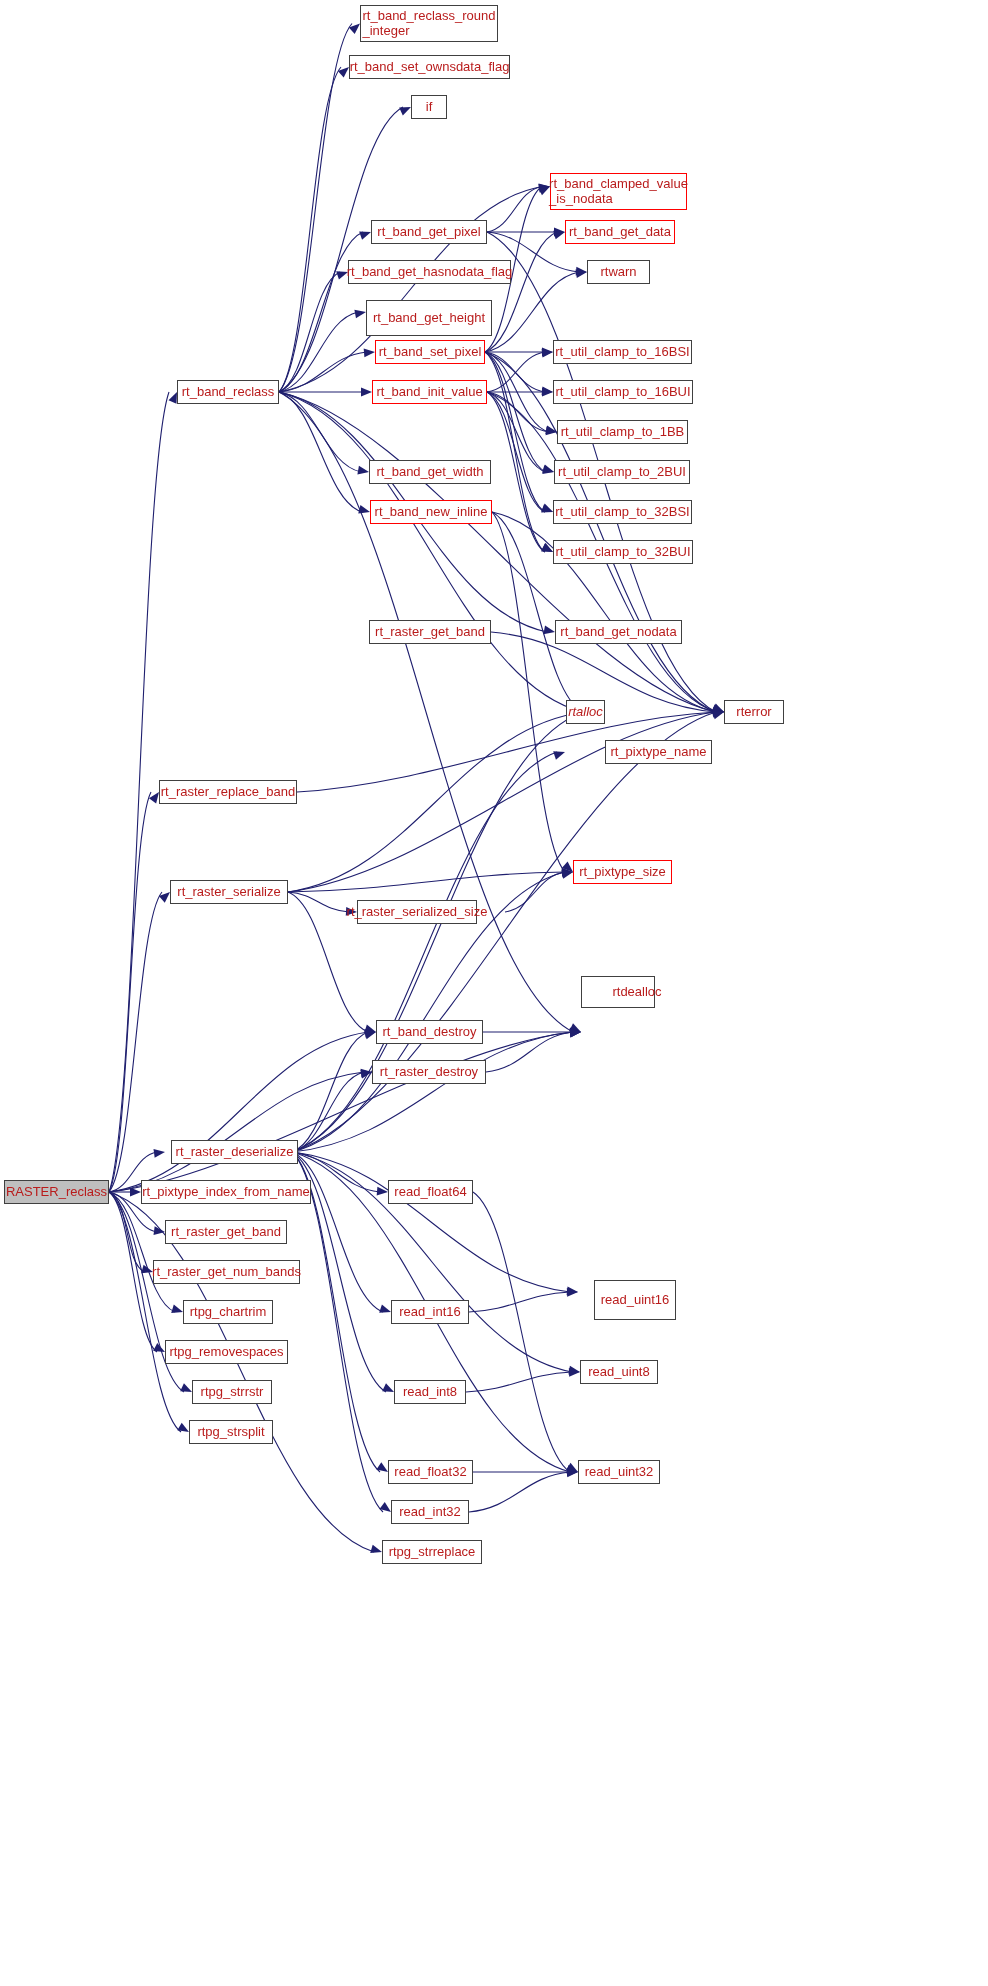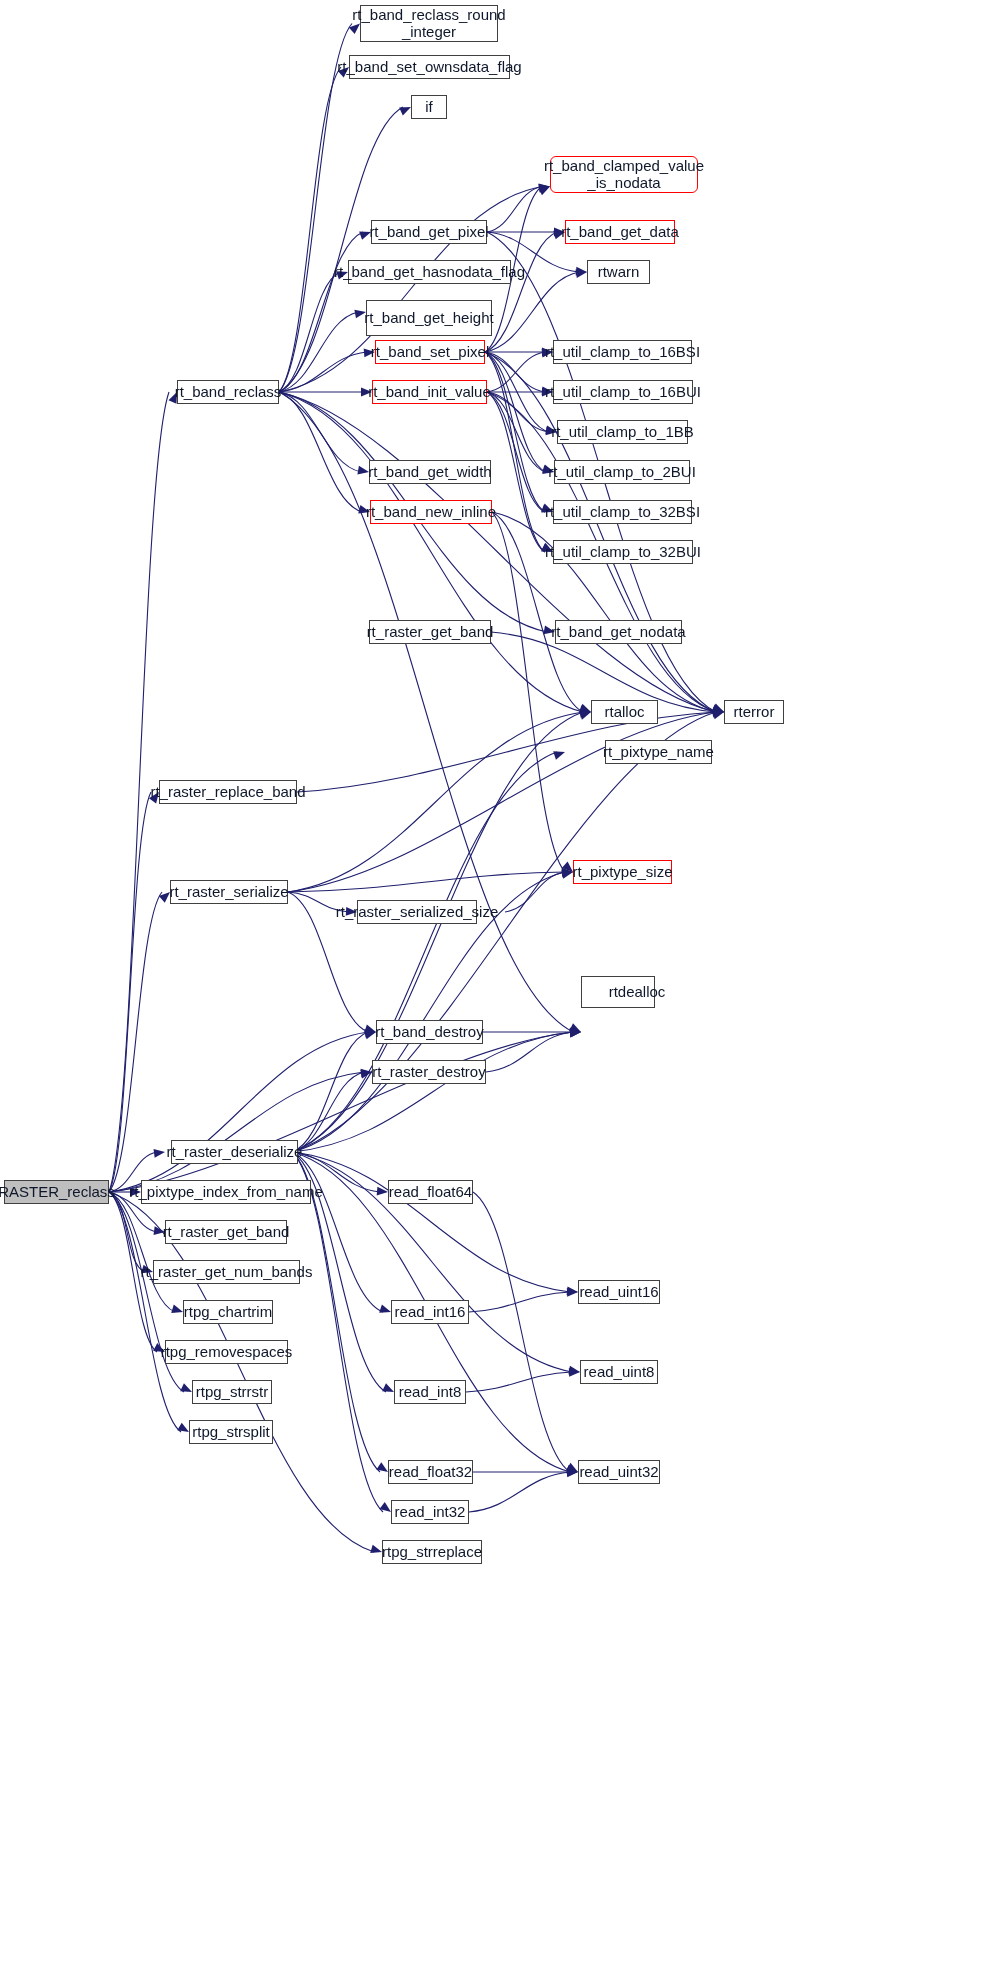--- a/index.html
+++ b/index.html
@@ -20,24 +20,24 @@
     width: 988px;
     height: 1986px;
     overflow: visible;
   }
   .node {
     position: absolute;
     box-sizing: border-box;
     display: flex;
     align-items: center;
     justify-content: center;
-    text-align: center;
-    font-size: 15px;
+    text-align: left;
+    font-size: 13px;
     line-height: 1.12;
-    color: #0f172a;
+    color: #b91c1c;
     background: #ffffff;
     border: 1px solid #404040;
     white-space: pre;
     letter-spacing: 0px;
     user-select: none;
   }
   .node.red {
     border-color: #ff0000;
   }
   .node.current {
@@ -226,57 +226,57 @@
       <path class="edge-path" d="M 109,1192 C 221.6125,1228 261.3875,1516 374,1552"></path>
       <polygon class="arrow-head" points="382,1552 370.2010649289292,1553.070108026629 372.71793803361834,1544.6377092116481"></polygon>
       <path class="edge-path" d="M 109,1192 C 251.5,1176 430.5,1048 573,1032"></path>
       <polygon class="arrow-head" points="581,1032 570.5267934706309,1037.5382257983201 569.5964878247188,1028.78753831646"></polygon>
     </svg>
   <div id="node-layer">
       <div class="node" style="left: 360px; top: 5px; width: 138px; height: 37px;">rt_band_reclass_round
 _integer</div>
       <div class="node" style="left: 349px; top: 55px; width: 161px; height: 24px;">rt_band_set_ownsdata_flag</div>
       <div class="node" style="left: 411px; top: 95px; width: 36px; height: 24px;">if</div>
-      <div class="node red" style="left: 550px; top: 156px; width: 148px; height: 37px; border-radius: 6px;">rt_band_clamped_value
+      <div class="node red" style="left: 550px; top: 173px; width: 137px; height: 37px;">rt_band_clamped_value
 _is_nodata</div>
       <div class="node" style="left: 371px; top: 220px; width: 116px; height: 24px;">rt_band_get_pixel</div>
       <div class="node red" style="left: 565px; top: 220px; width: 110px; height: 24px;">rt_band_get_data</div>
       <div class="node" style="left: 587px; top: 260px; width: 63px; height: 24px;">rtwarn</div>
       <div class="node" style="left: 348px; top: 260px; width: 163px; height: 24px;">rt_band_get_hasnodata_flag</div>
       <div class="node" style="left: 366px; top: 300px; width: 126px; height: 36px;">rt_band_get_height</div>
       <div class="node" style="left: 553px; top: 340px; width: 139px; height: 24px;">rt_util_clamp_to_16BSI</div>
       <div class="node red" style="left: 375px; top: 340px; width: 110px; height: 24px;">rt_band_set_pixel</div>
       <div class="node" style="left: 553px; top: 380px; width: 140px; height: 24px;">rt_util_clamp_to_16BUI</div>
       <div class="node red" style="left: 372px; top: 380px; width: 115px; height: 24px;">rt_band_init_value</div>
       <div class="node" style="left: 557px; top: 420px; width: 131px; height: 24px;">rt_util_clamp_to_1BB</div>
       <div class="node" style="left: 554px; top: 460px; width: 136px; height: 24px;">rt_util_clamp_to_2BUI</div>
       <div class="node" style="left: 369px; top: 460px; width: 122px; height: 24px;">rt_band_get_width</div>
       <div class="node" style="left: 553px; top: 500px; width: 139px; height: 24px;">rt_util_clamp_to_32BSI</div>
       <div class="node red" style="left: 370px; top: 500px; width: 122px; height: 24px;">rt_band_new_inline</div>
       <div class="node" style="left: 553px; top: 540px; width: 140px; height: 24px;">rt_util_clamp_to_32BUI</div>
       <div class="node" style="left: 555px; top: 620px; width: 127px; height: 24px;">rt_band_get_nodata</div>
       <div class="node" style="left: 369px; top: 620px; width: 122px; height: 24px;">rt_raster_get_band</div>
-      <div class="node" style="left: 591px; top: 700px; width: 67px; height: 24px;">rtalloc</div>
+      <div class="node" style="left: 566px; top: 700px; width: 39px; height: 24px; font-style: italic;">rtalloc</div>
       <div class="node" style="left: 724px; top: 700px; width: 60px; height: 24px;">rterror</div>
       <div class="node" style="left: 565px; top: 740px; width: 107px; height: 24px; margin-left: 40px;">rt_pixtype_name</div>
       <div class="node" style="left: 177px; top: 380px; width: 102px; height: 24px;">rt_band_reclass</div>
       <div class="node" style="left: 159px; top: 780px; width: 138px; height: 24px;">rt_raster_replace_band</div>
       <div class="node red" style="left: 573px; top: 860px; width: 99px; height: 24px;">rt_pixtype_size</div>
       <div class="node" style="left: 170px; top: 880px; width: 118px; height: 24px;">rt_raster_serialize</div>
       <div class="node" style="left: 357px; top: 900px; width: 120px; height: 24px;">rt_raster_serialized_size</div>
       <div class="node" style="left: 376px; top: 1020px; width: 107px; height: 24px;">rt_band_destroy</div>
       <div class="node" style="left: 581px; top: 976px; width: 74px; height: 32px; padding-left: 38px;">rtdealloc</div>
       <div class="node" style="left: 372px; top: 1060px; width: 114px; height: 24px;">rt_raster_destroy</div>
       <div class="node" style="left: 171px; top: 1140px; width: 127px; height: 24px;">rt_raster_deserialize</div>
       <div class="node" style="left: 388px; top: 1180px; width: 85px; height: 24px;">read_float64</div>
       <div class="node current" style="left: 4px; top: 1180px; width: 105px; height: 24px;">RASTER_reclass</div>
       <div class="node" style="left: 141px; top: 1180px; width: 170px; height: 24px;">rt_pixtype_index_from_name</div>
       <div class="node" style="left: 165px; top: 1220px; width: 122px; height: 24px;">rt_raster_get_band</div>
       <div class="node" style="left: 153px; top: 1260px; width: 147px; height: 24px;">rt_raster_get_num_bands</div>
-      <div class="node" style="left: 578px; top: 1280px; width: 82px; height: 24px;">read_uint16</div>
+      <div class="node" style="left: 594px; top: 1280px; width: 82px; height: 40px;">read_uint16</div>
       <div class="node" style="left: 183px; top: 1300px; width: 90px; height: 24px;">rtpg_chartrim</div>
       <div class="node" style="left: 391px; top: 1300px; width: 78px; height: 24px;">read_int16</div>
       <div class="node" style="left: 165px; top: 1340px; width: 123px; height: 24px;">rtpg_removespaces</div>
       <div class="node" style="left: 580px; top: 1360px; width: 78px; height: 24px;">read_uint8</div>
       <div class="node" style="left: 192px; top: 1380px; width: 80px; height: 24px;">rtpg_strrstr</div>
       <div class="node" style="left: 394px; top: 1380px; width: 72px; height: 24px;">read_int8</div>
       <div class="node" style="left: 189px; top: 1420px; width: 84px; height: 24px;">rtpg_strsplit</div>
       <div class="node" style="left: 388px; top: 1460px; width: 85px; height: 24px;">read_float32</div>
       <div class="node" style="left: 578px; top: 1460px; width: 82px; height: 24px;">read_uint32</div>
       <div class="node" style="left: 391px; top: 1500px; width: 78px; height: 24px;">read_int32</div>

